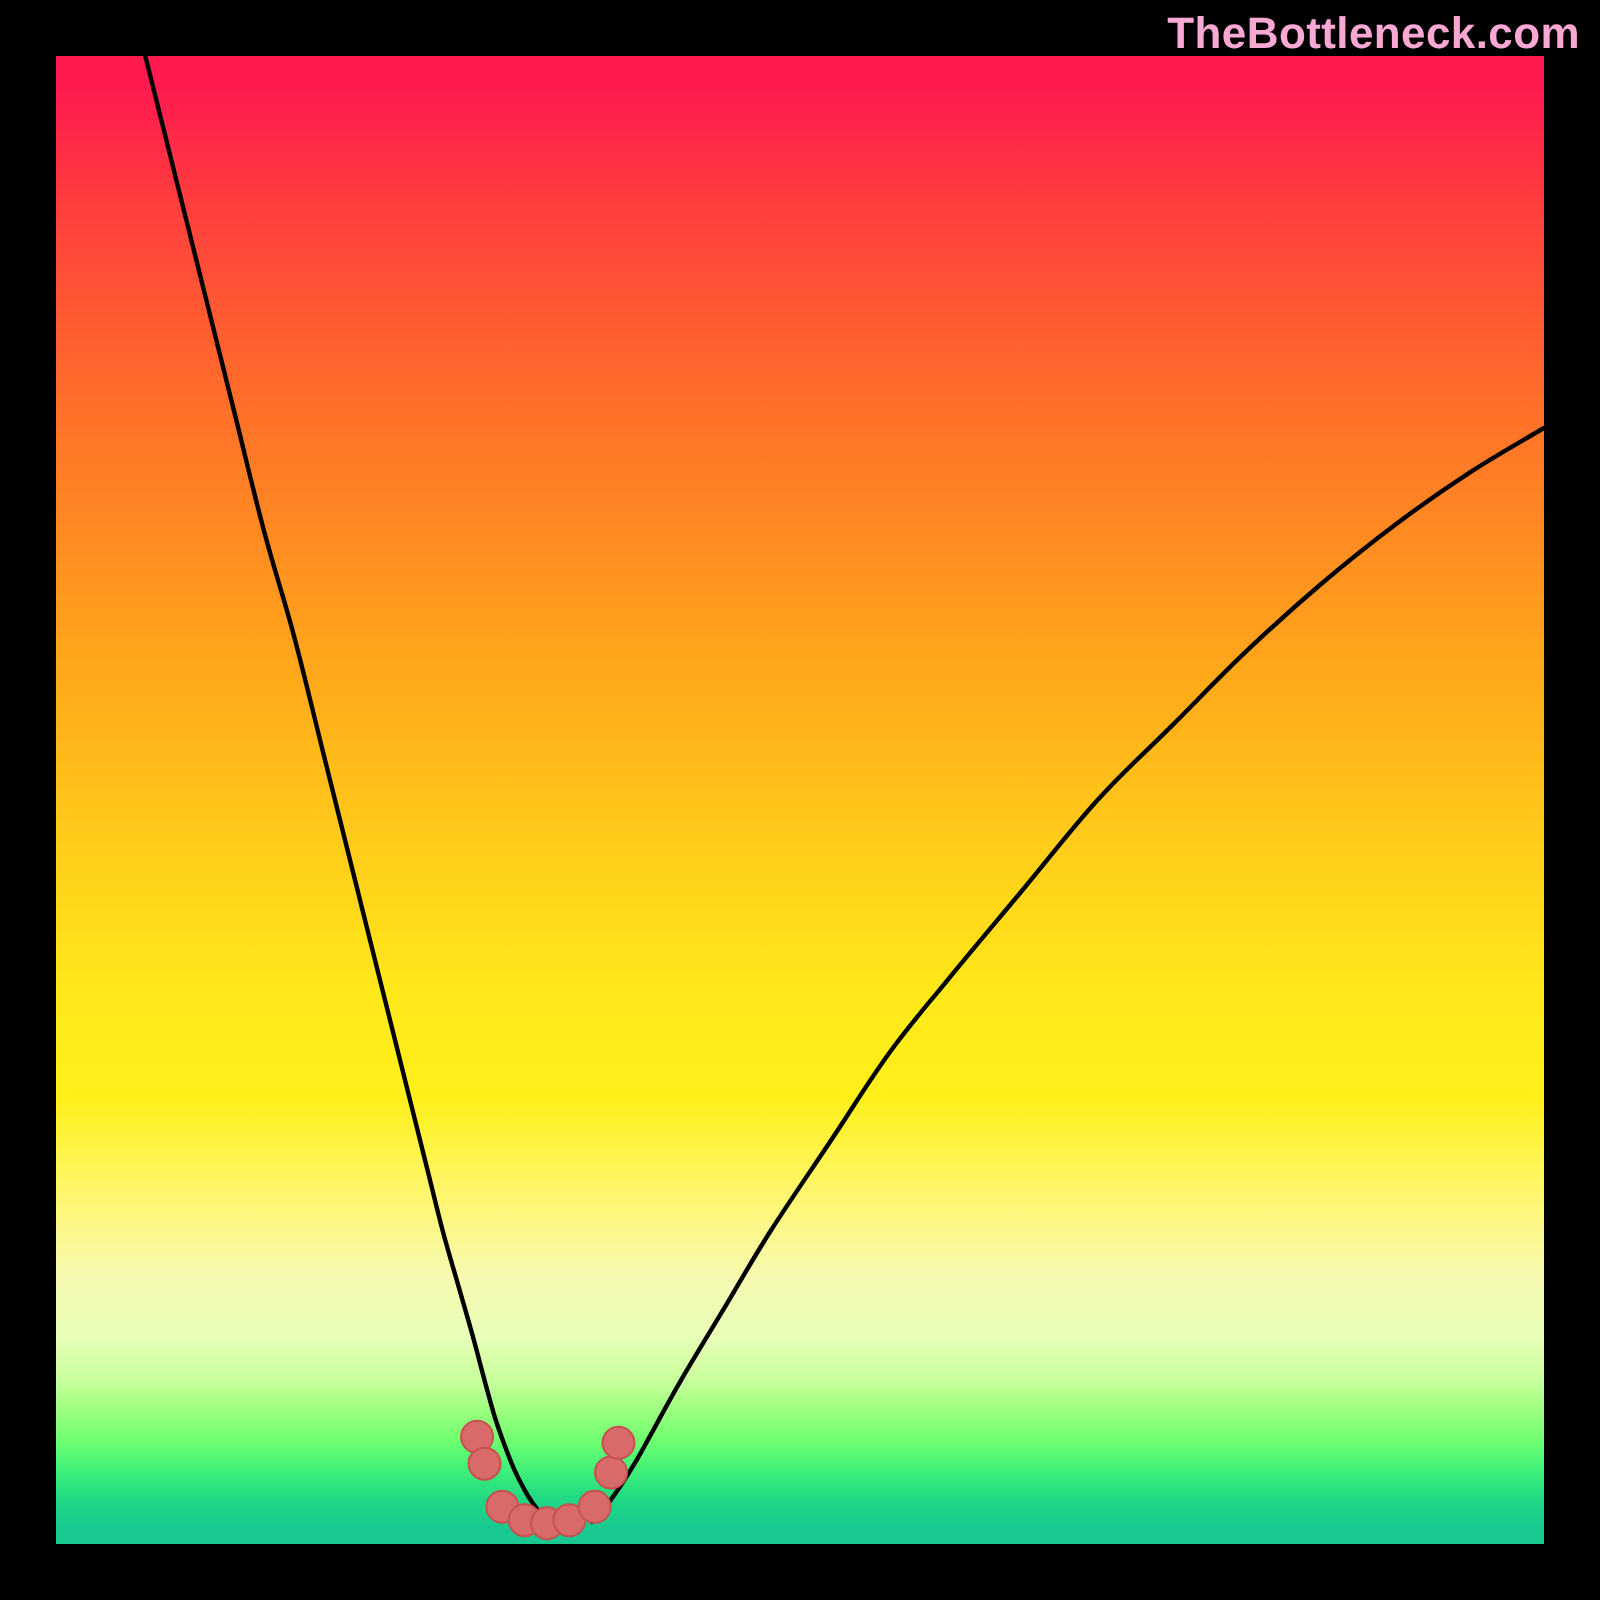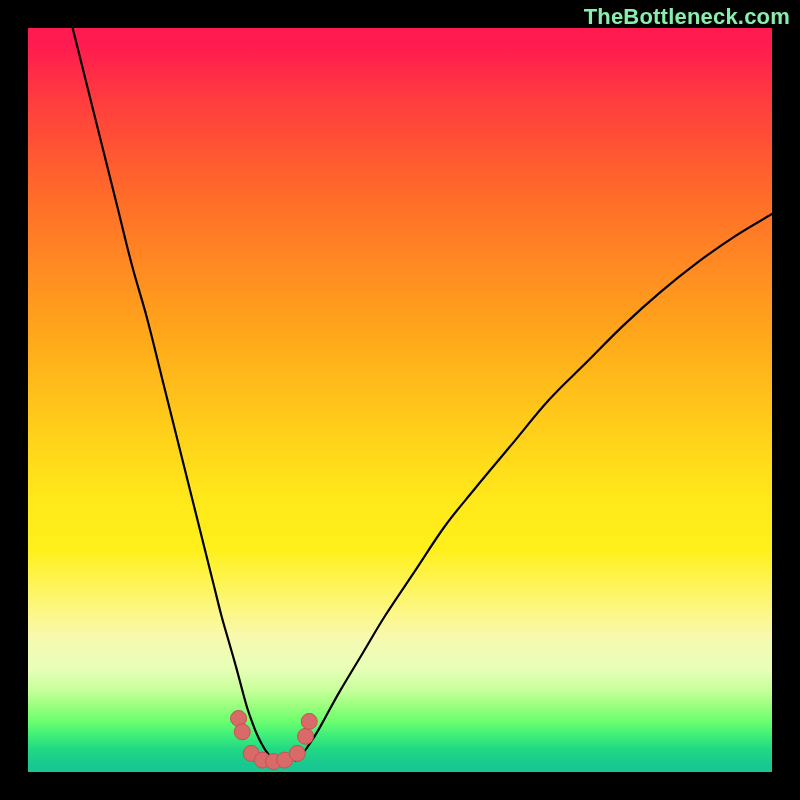--- a/index.html
+++ b/index.html
@@ -55,21 +55,21 @@
   svg.curves {
     position: absolute;
     inset: 0;
     width: 100%;
     height: 100%;
   }
   .watermark {
     position: absolute;
     top: 4px;
     right: 10px;
-    color: #86efac;
+    color: #f9a8d4;
     font-size: 22px;
     font-weight: 600;
     letter-spacing: 0.2px;
     user-select: none;
     margin-left: 19px;
   }
 </style>
 </head>
 <body>
 

